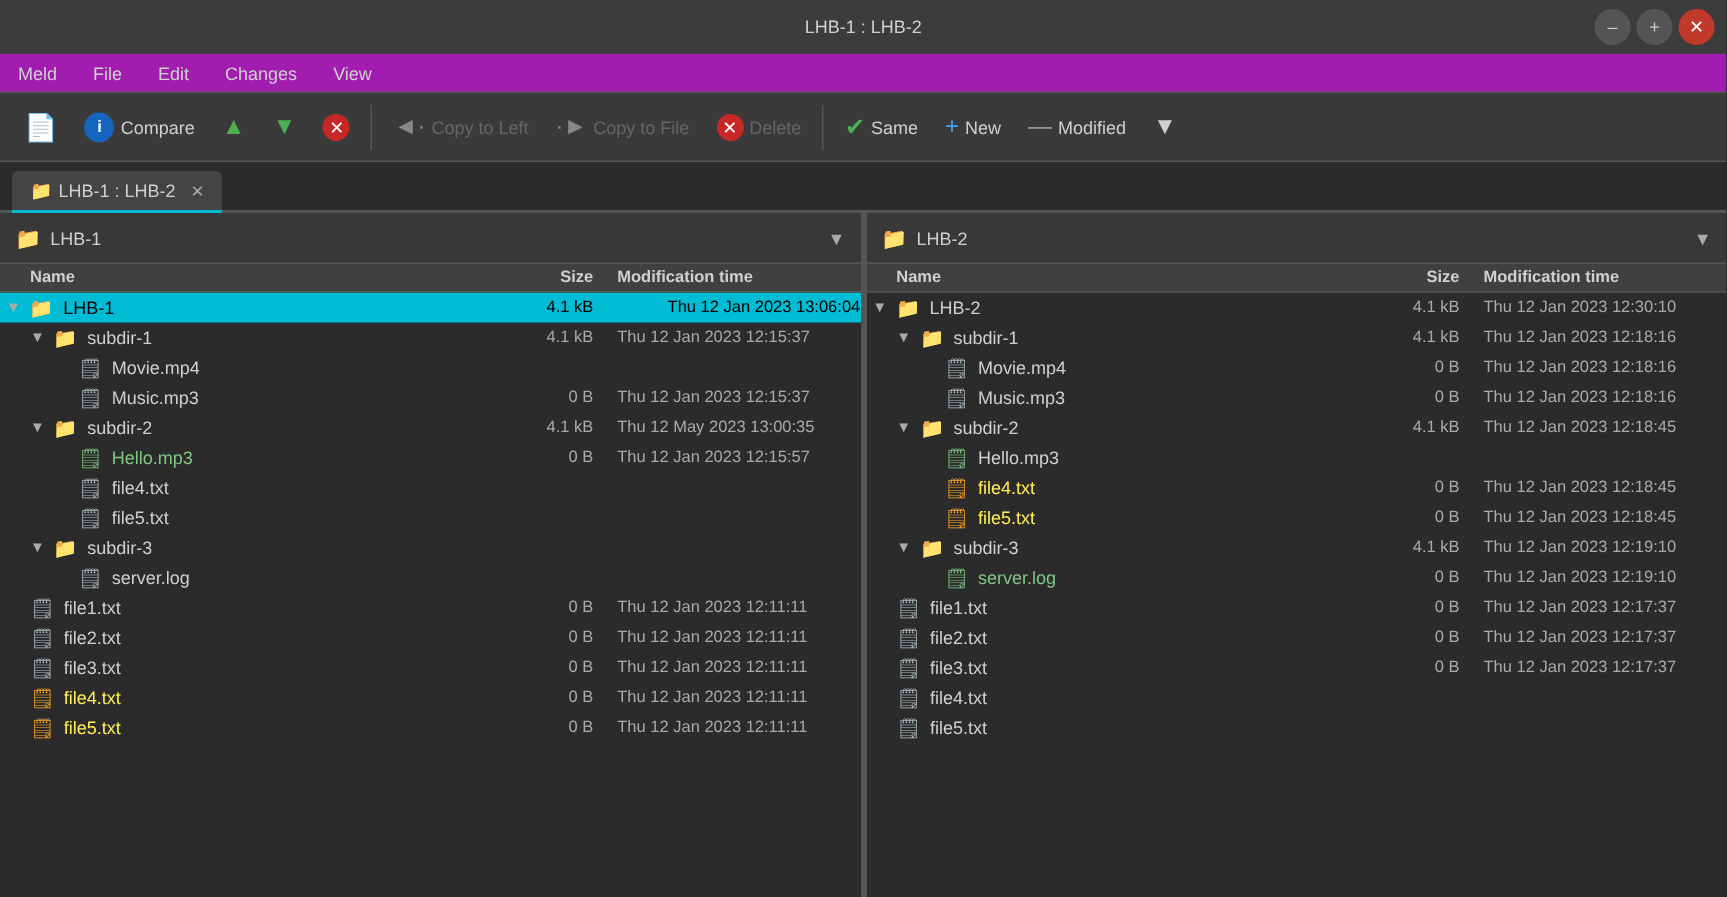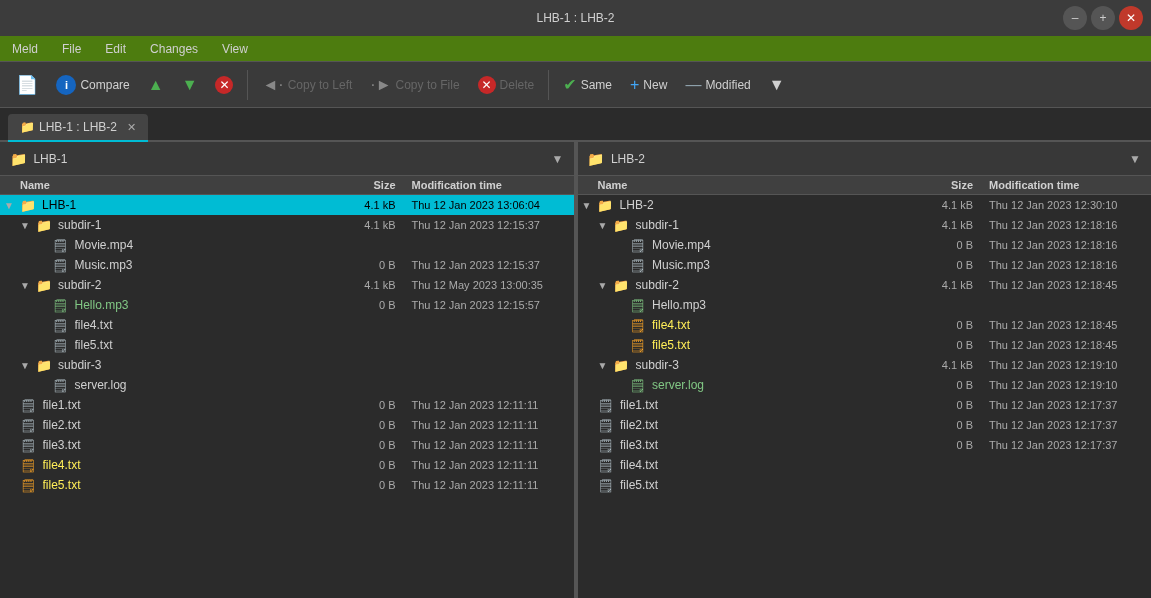--- a/index.html
+++ b/index.html
@@ -38,21 +38,21 @@
       align-items: center;
       justify-content: center;
       color: #fff;
     }
     .title-btn-min { background: #555; color: #ccc; }
     .title-btn-max { background: #555; color: #ccc; }
     .title-btn-close { background: #c0392b; }
 
     
     #menubar {
-      background: #4d7c0f;
+      background: #a21caf;
       height: 26px;
       display: flex;
       align-items: center;
       padding: 0 8px;
       gap: 16px;
       border-bottom: 1px solid #555;
     }
     .menu-item {
       color: #d0d0d0;
       cursor: pointer;
@@ -323,21 +323,21 @@
     </div>
 
     <div class="file-list" id="left-file-list">
         <div class="file-row selected">
           <div class="col-name indent-0">
             <span class="tree-arrow">▼</span>
             <span style="color: rgb(128, 222, 234); margin-right: 2px; font-size: 13px;">📁</span>
             <span>LHB-1</span>
           </div>
           <div class="col-size" style="color: rgb(0, 0, 0);">4.1 kB</div>
-          <div class="col-mtime" style="color: rgb(0, 0, 0);">Thu 12 Jan 2023 13:06:04</div>
+          <div class="col-mtime" style="color: rgb(0, 0, 0); text-align: right;">Thu 12 Jan 2023 13:06:04</div>
         </div>
         <div class="file-row">
           <div class="col-name indent-1">
             <span class="tree-arrow">▼</span>
             <span style="color: rgb(128, 222, 234); margin-right: 2px; font-size: 13px;">📁</span>
             <span>subdir-1</span>
           </div>
           <div class="col-size">4.1 kB</div>
           <div class="col-mtime">Thu 12 Jan 2023 12:15:37</div>
         </div>

